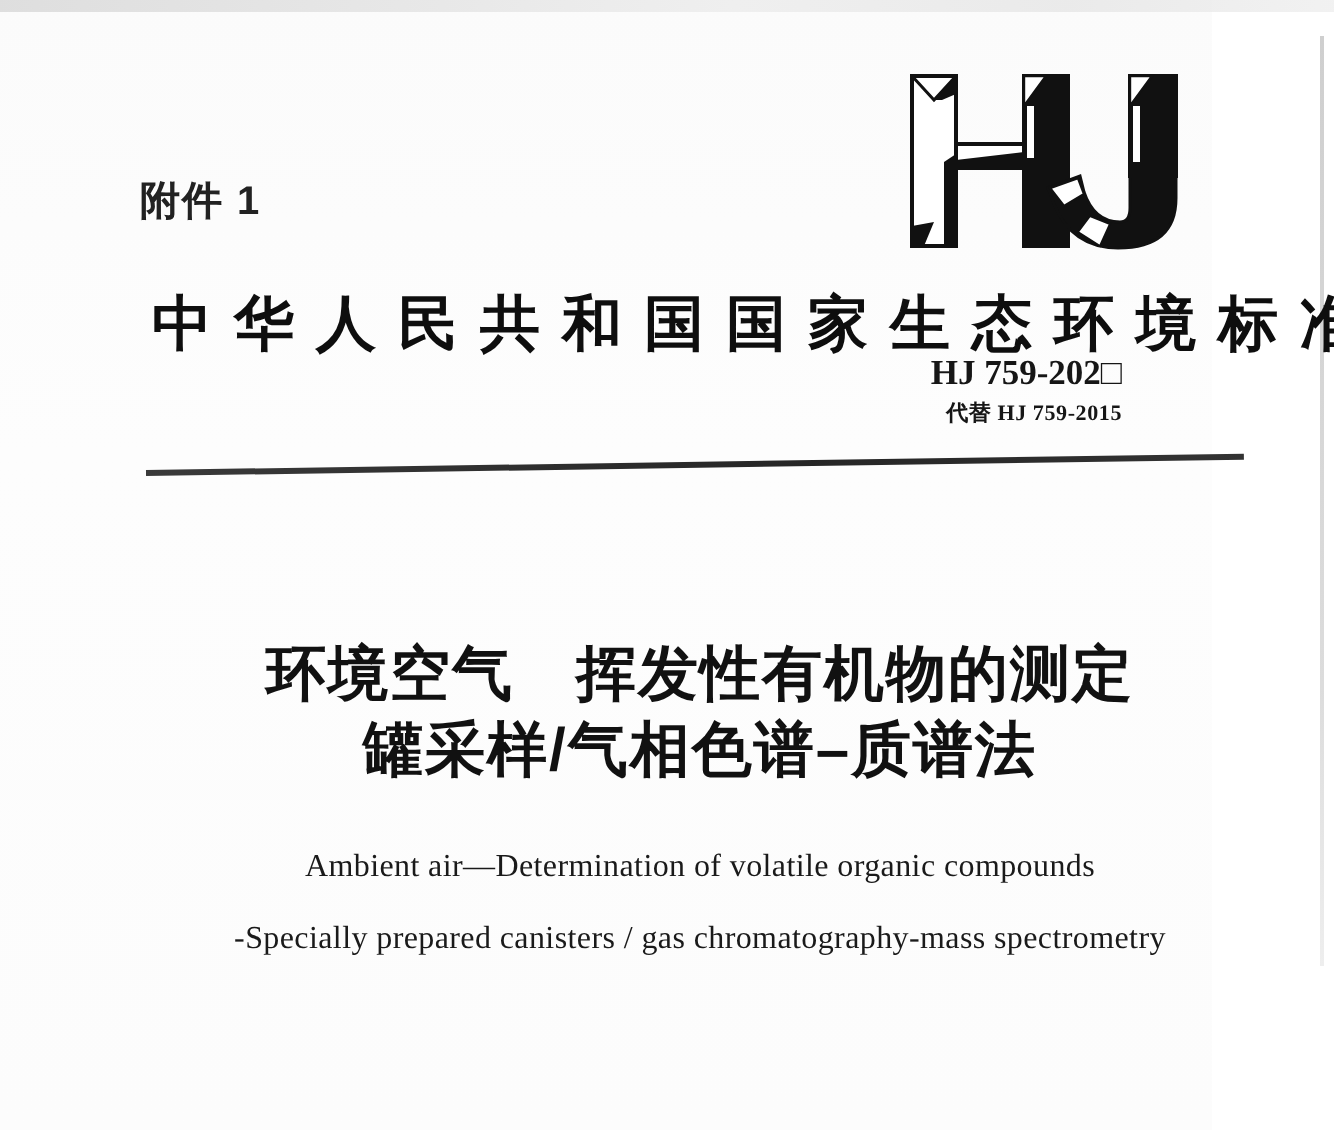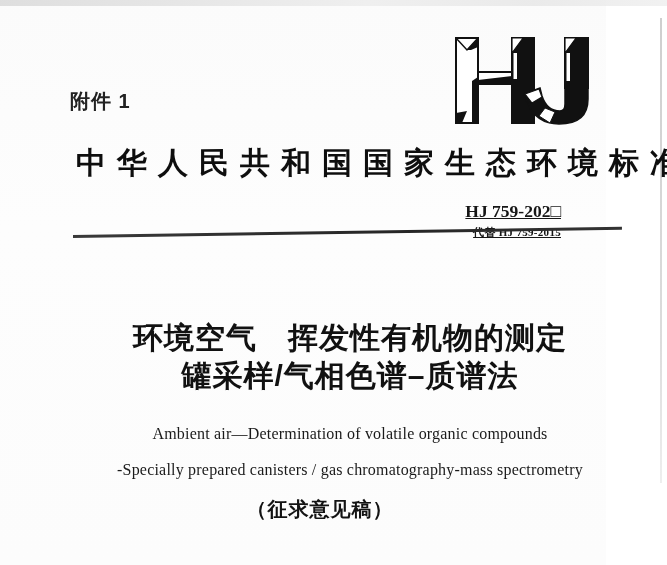--- a/index.html
+++ b/index.html
@@ -36,22 +36,22 @@
   
   .logo { position: absolute; left: 453px; top: 33px; width: 138px; height: 94px; }
   
   .org-title {
     position: absolute; left: 76px; top: 146px;
     font-family: "Liberation Serif", "DejaVu Serif", serif;
     font-size: 30px; line-height: 34px; font-weight: 700; color: #0e0e0e;
     letter-spacing: 11px; white-space: nowrap;
   }
   .std-block {
-    position: absolute; right: 45px; top: 201px; text-align: right;
-    font-family: "Liberation Serif", "DejaVu Serif", serif; color: #161616; text-decoration: underline;
+    position: absolute; right: 45px; top: 176px; text-align: right;
+    font-family: "Liberation Serif", "DejaVu Serif", serif; color: #161616;
   }
   .std-number { font-size: 17.5px; line-height: 21px; font-weight: 700; }
   .replaces { font-size: 11px; line-height: 21px; font-weight: 600; letter-spacing: .3px; }
   .header-rule {
     position: absolute; left: 73px; top: 235px; width: 549px; height: 2.5px;
     background: linear-gradient(to right, #3a3a3a, #262626 60%, #333333);
     transform: rotate(-0.85deg); transform-origin: left center;
   }
   
   .center-line {
@@ -120,15 +120,14 @@
   </div>
 
   <div class="header-rule"></div>
 
   <div class="center-line title-cn title-cn1">环境空气　挥发性有机物的测定</div>
   <div class="center-line title-cn title-cn2">罐采样/气相色谱–质谱法</div>
 
   <div class="center-line title-en title-en1">Ambient air—Determination of volatile organic compounds</div>
   <div class="center-line title-en title-en2">-Specially prepared canisters / gas chromatography-mass spectrometry</div>
 
-  <div class="center-line draft-note">（征求意见稿）</div>
 
 </div>
 
 </body></html>

